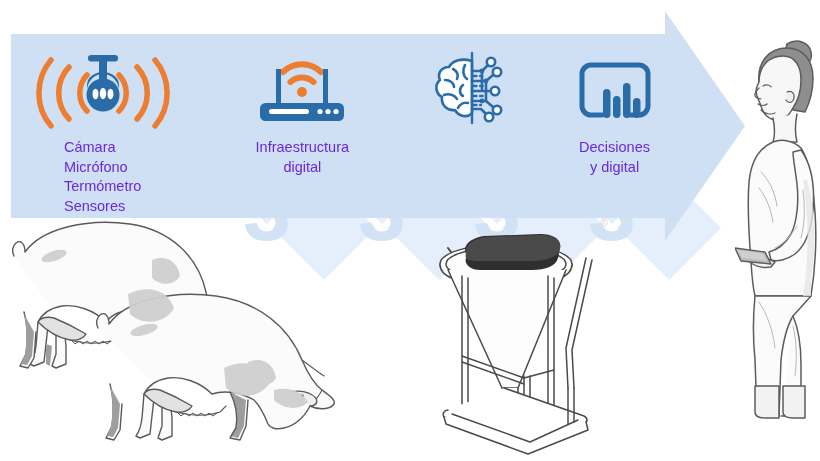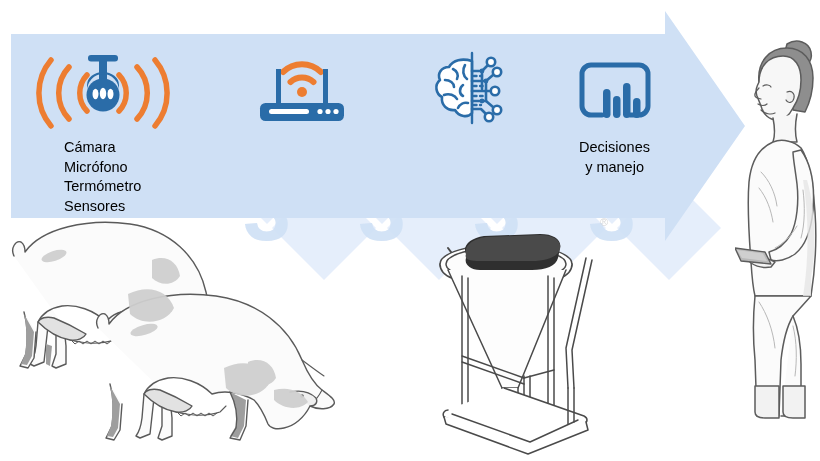--- a/index.html
+++ b/index.html
@@ -74,21 +74,21 @@
   .stage-1 .stage-icon { left: 12px; width: 160px; }
   .stage-2 .stage-icon { left: 0; width: 175px; }
   .stage-3 .stage-icon { left: 0; width: 175px; }
   .stage-4 .stage-icon { left: 0; width: 120px; }
 
   .stage-label {
     position: absolute;
     top: 104px;
     font-size: 14.5px;
     line-height: 19.5px;
-    color: #000000;
+    color: #6d28d9;
     white-space: pre-line;
   }
   .stage-1 .stage-label {
     left: 53px;
     text-align: left;
   }
   .stage-2 .stage-label {
     left: 0; width: 175px;
     text-align: center;
   }
@@ -192,20 +192,22 @@
           <rect x="24" y="20" width="5" height="36" fill="#2a6ca8"></rect>
           <rect x="71" y="20" width="5" height="36" fill="#2a6ca8"></rect>
 
           <rect x="8" y="54" width="84" height="18" rx="5.5" fill="#2a6ca8"></rect>
           <rect x="17" y="60" width="40" height="5" rx="2.5" fill="#ffffff"></rect>
           <circle cx="68" cy="62.5" r="2.6" fill="#ffffff"></circle>
           <circle cx="76" cy="62.5" r="2.6" fill="#ffffff"></circle>
           <circle cx="84" cy="62.5" r="2.6" fill="#ffffff"></circle>
         </svg>
       </div>
+      <div class="stage-label">Infraestructura
+digital</div>
     </div>
 
     <div class="stage stage-3">
       <div class="stage-icon">
         <svg width="86" height="80" viewBox="0 0 86 80">
           <g stroke="#2a6ca8" fill="none" stroke-width="2.6" stroke-linecap="round" stroke-linejoin="round">
 
             <path d="M 43 12 C 33 9 24 11 20 18 C 12 18 8 25 11 31 C 5 36 7 45 13 48
                      C 12 56 18 62 26 61 C 30 68 39 69 43 64 Z" fill="#ffffff"></path>
             <path d="M 24 20 C 28 22 30 26 28 30"></path>
@@ -258,21 +260,21 @@
 
           <g fill="#2a6ca8">
             <rect x="31" y="36" width="7.5" height="29" rx="3.7"></rect>
             <rect x="41" y="43" width="7.5" height="22" rx="3.7"></rect>
             <rect x="51" y="30" width="7.5" height="35" rx="3.7"></rect>
             <rect x="61" y="45" width="7.5" height="20" rx="3.7"></rect>
           </g>
         </svg>
       </div>
       <div class="stage-label">Decisiones
-y manejo</div>
+y digital</div>
     </div>
 
   </div>
 
   <svg class="artwork pigs-art" viewBox="0 0 348 247">
     <g stroke="#5a5a5a" stroke-width="1.4" stroke-linejoin="round" stroke-linecap="round">
 
       <path d="M 12 42 C 8 34 14 26 19 28 C 22 30 23 35 23 38
                C 40 14 86 4 128 10 C 168 16 196 42 204 78
                C 208 96 208 108 206 116

